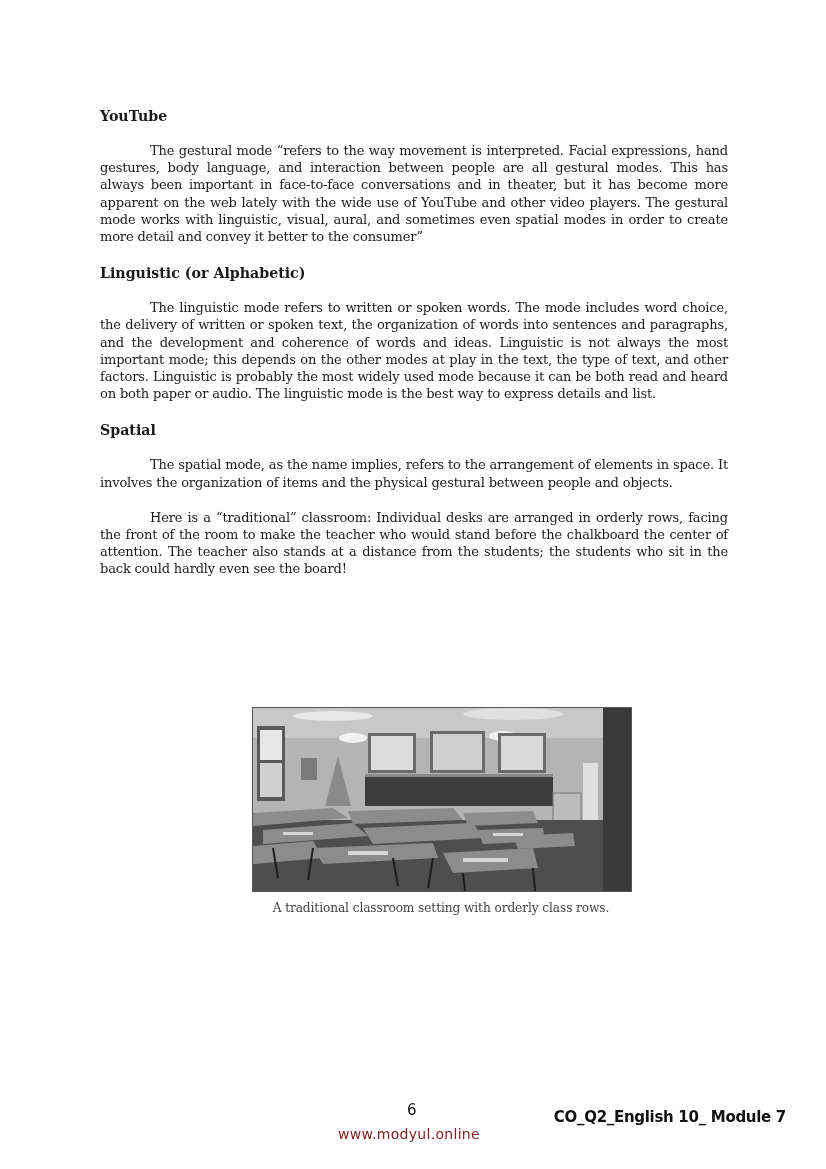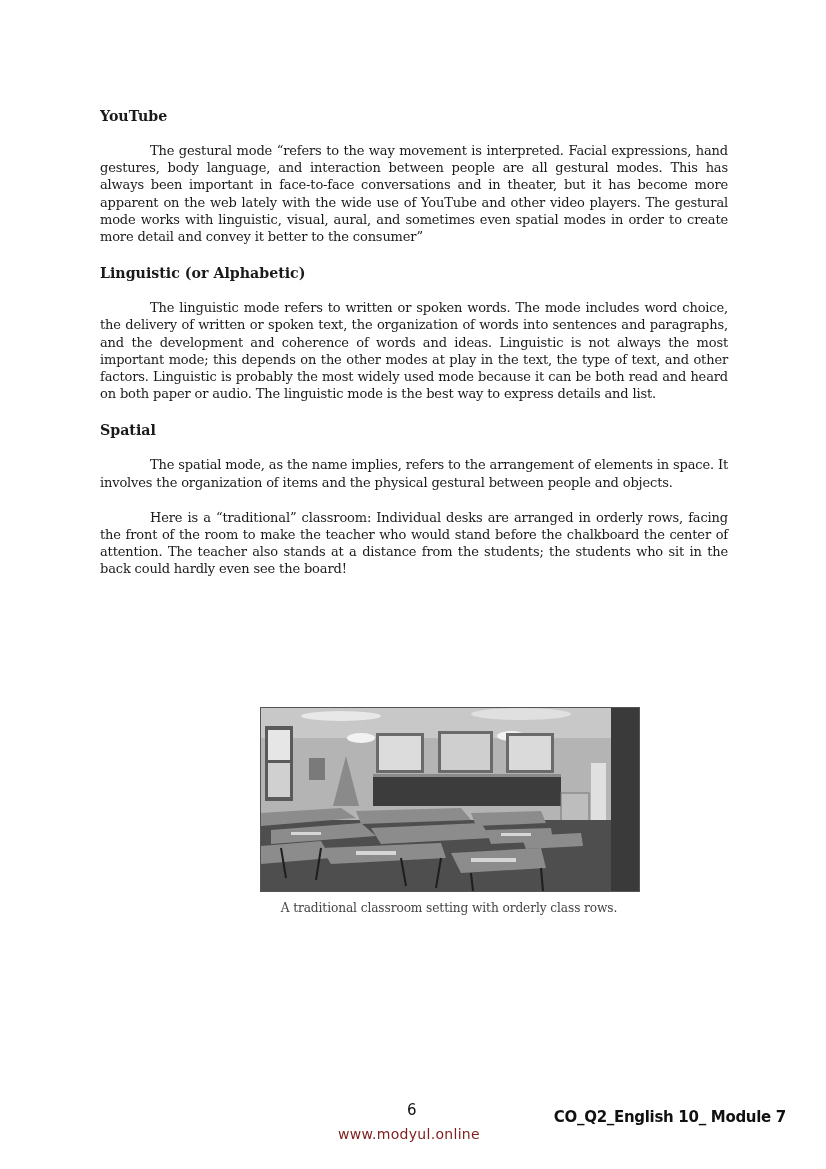--- a/index.html
+++ b/index.html
@@ -12,21 +12,21 @@
     }
     .heading {
       font-family: "DejaVu Serif", serif; font-weight: bold;
       font-size: 14.2px; line-height: 20px; margin: 0 0 16px 0;
     }
     .para {
       font-size: 13px; line-height: 17.2px; text-align: justify;
       text-indent: 50px; margin: 0 0 18px 0; letter-spacing: -0.15px;
     }
     .figure {
-      position: absolute; left: 220px; top: 707px; width: 301px; padding-left: 40px;
+      position: absolute; left: 212px; top: 707px; width: 301px; padding-left: 40px;
     }
     .photo {
       width: 378px; height: 183px; position: relative; overflow: hidden;
       background: #6e6e6e; border: 1px solid #555;
     }
     .caption {
       font-family: "DejaVu Serif", serif; font-size: 12.2px; color: #444;
       text-align: center; margin-top: 9px; width: 378px; letter-spacing: -0.1px;
     }
     .page-num {

